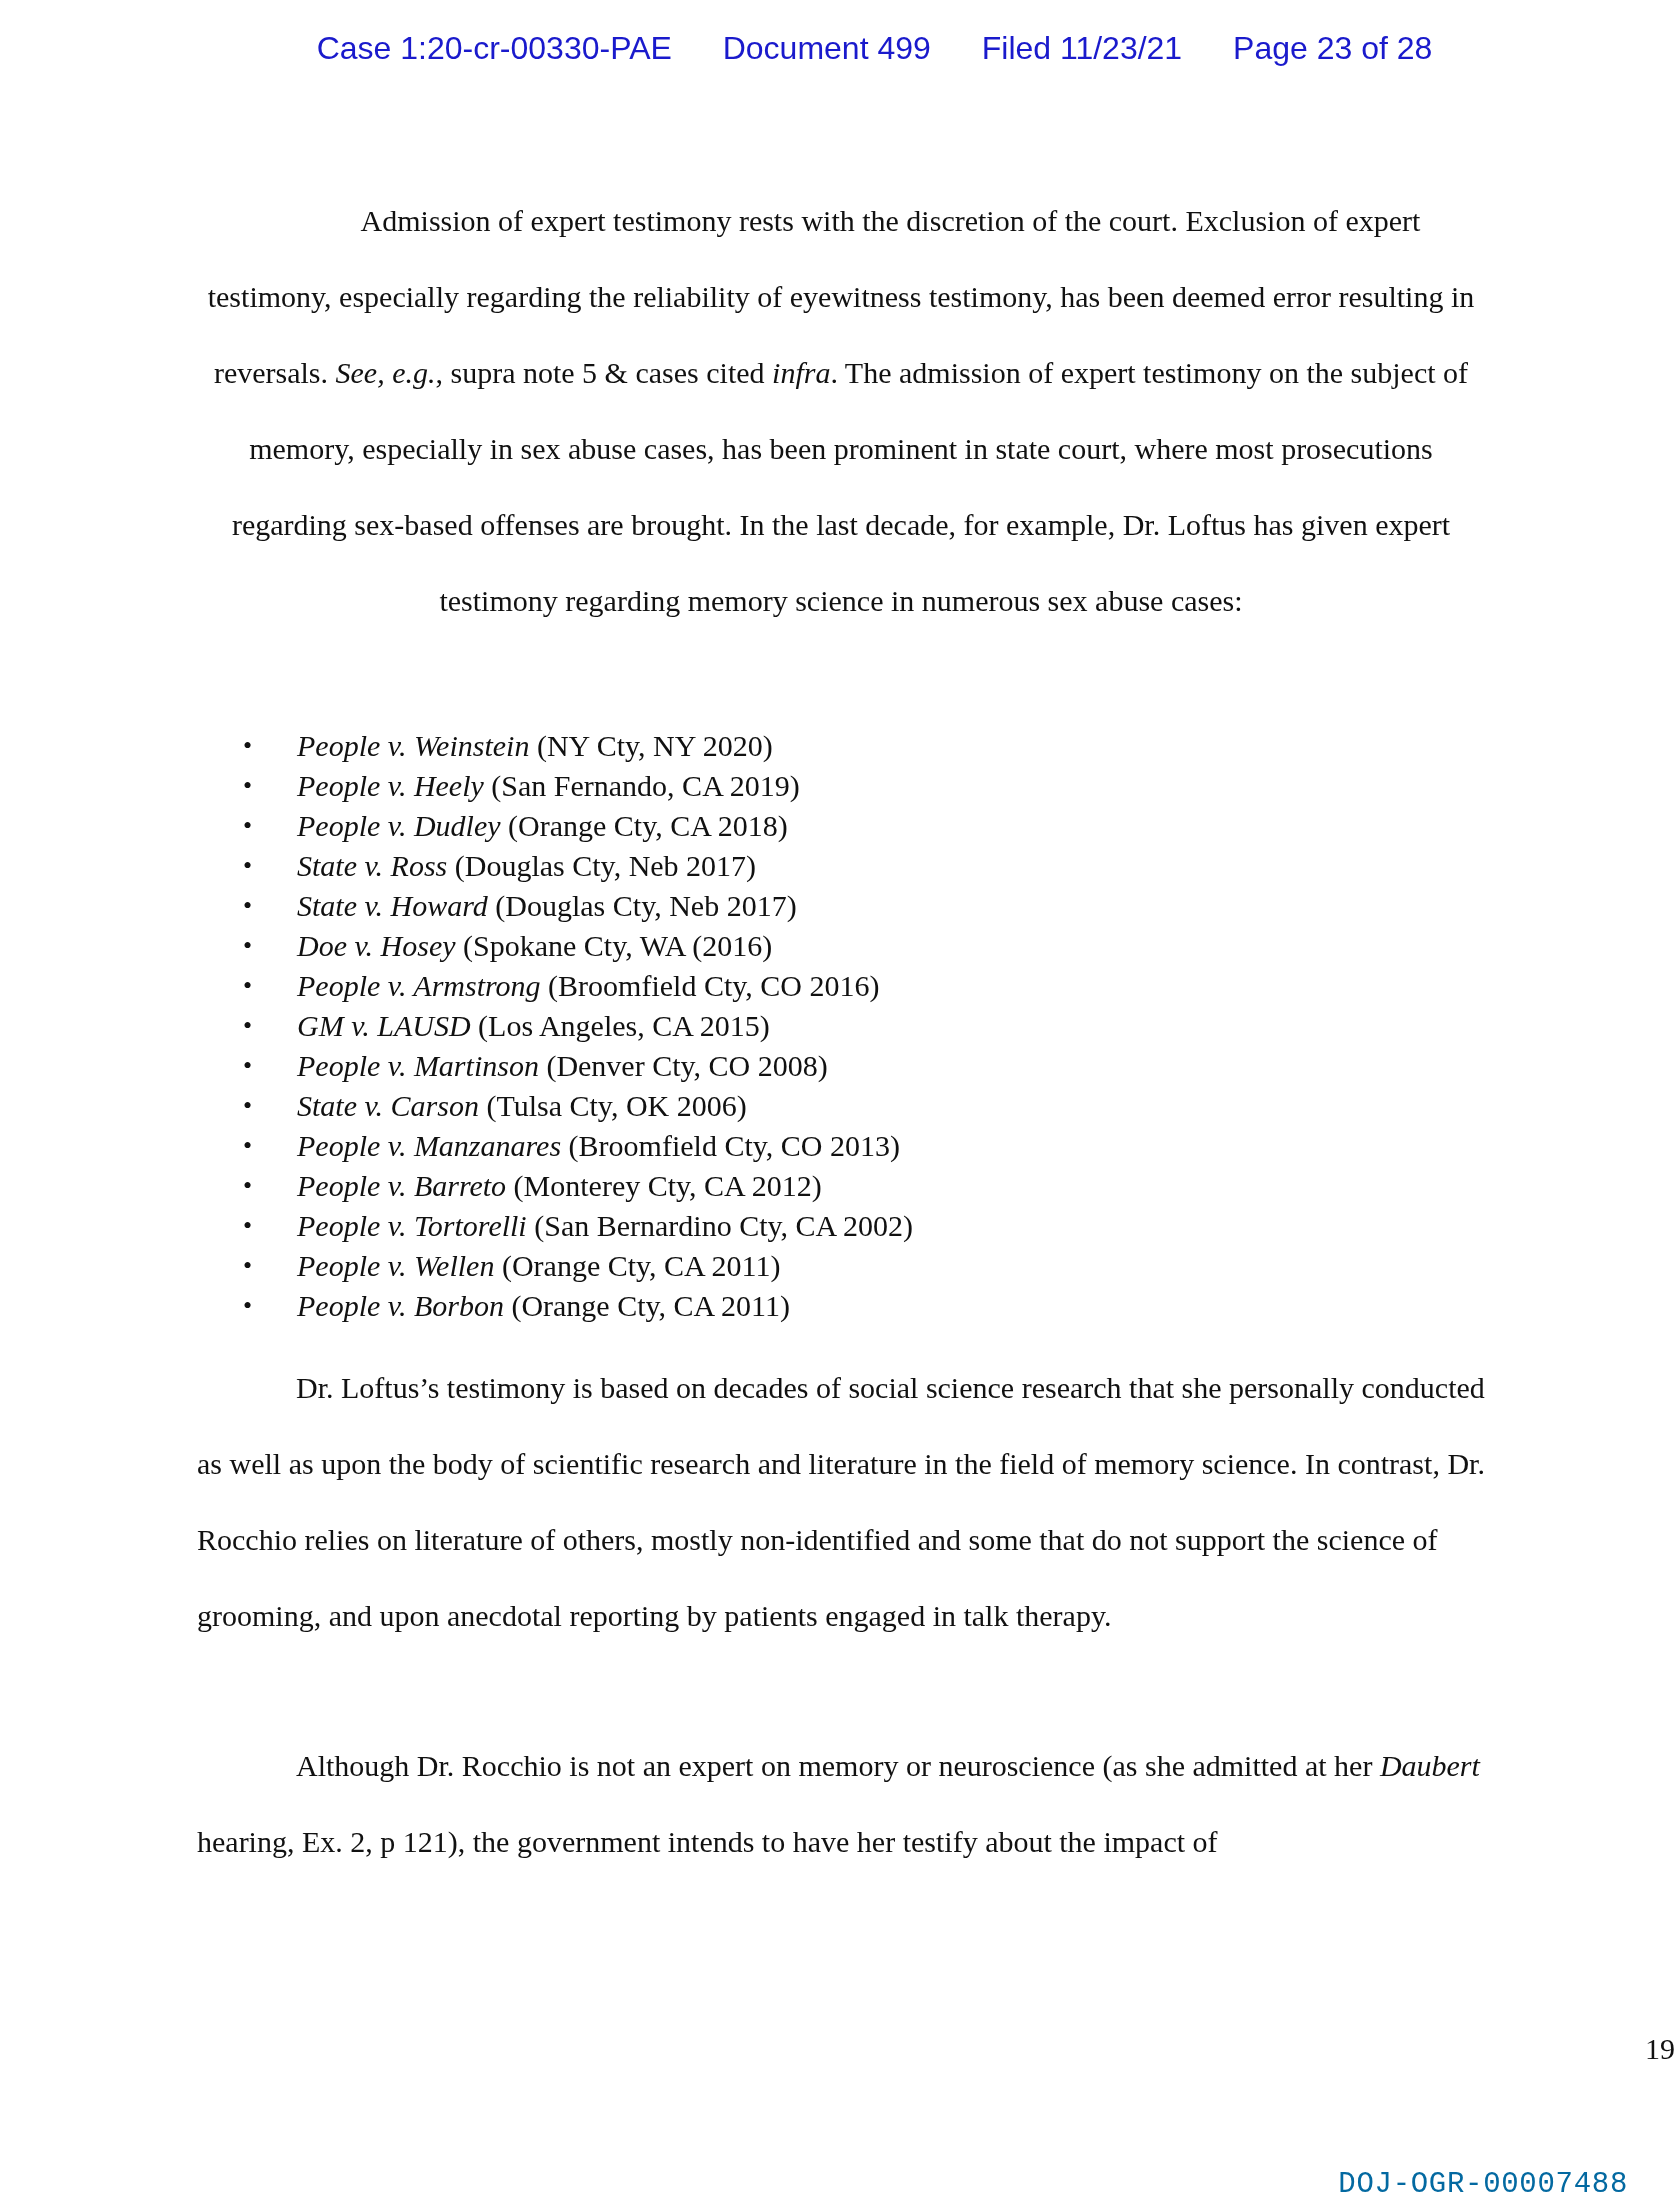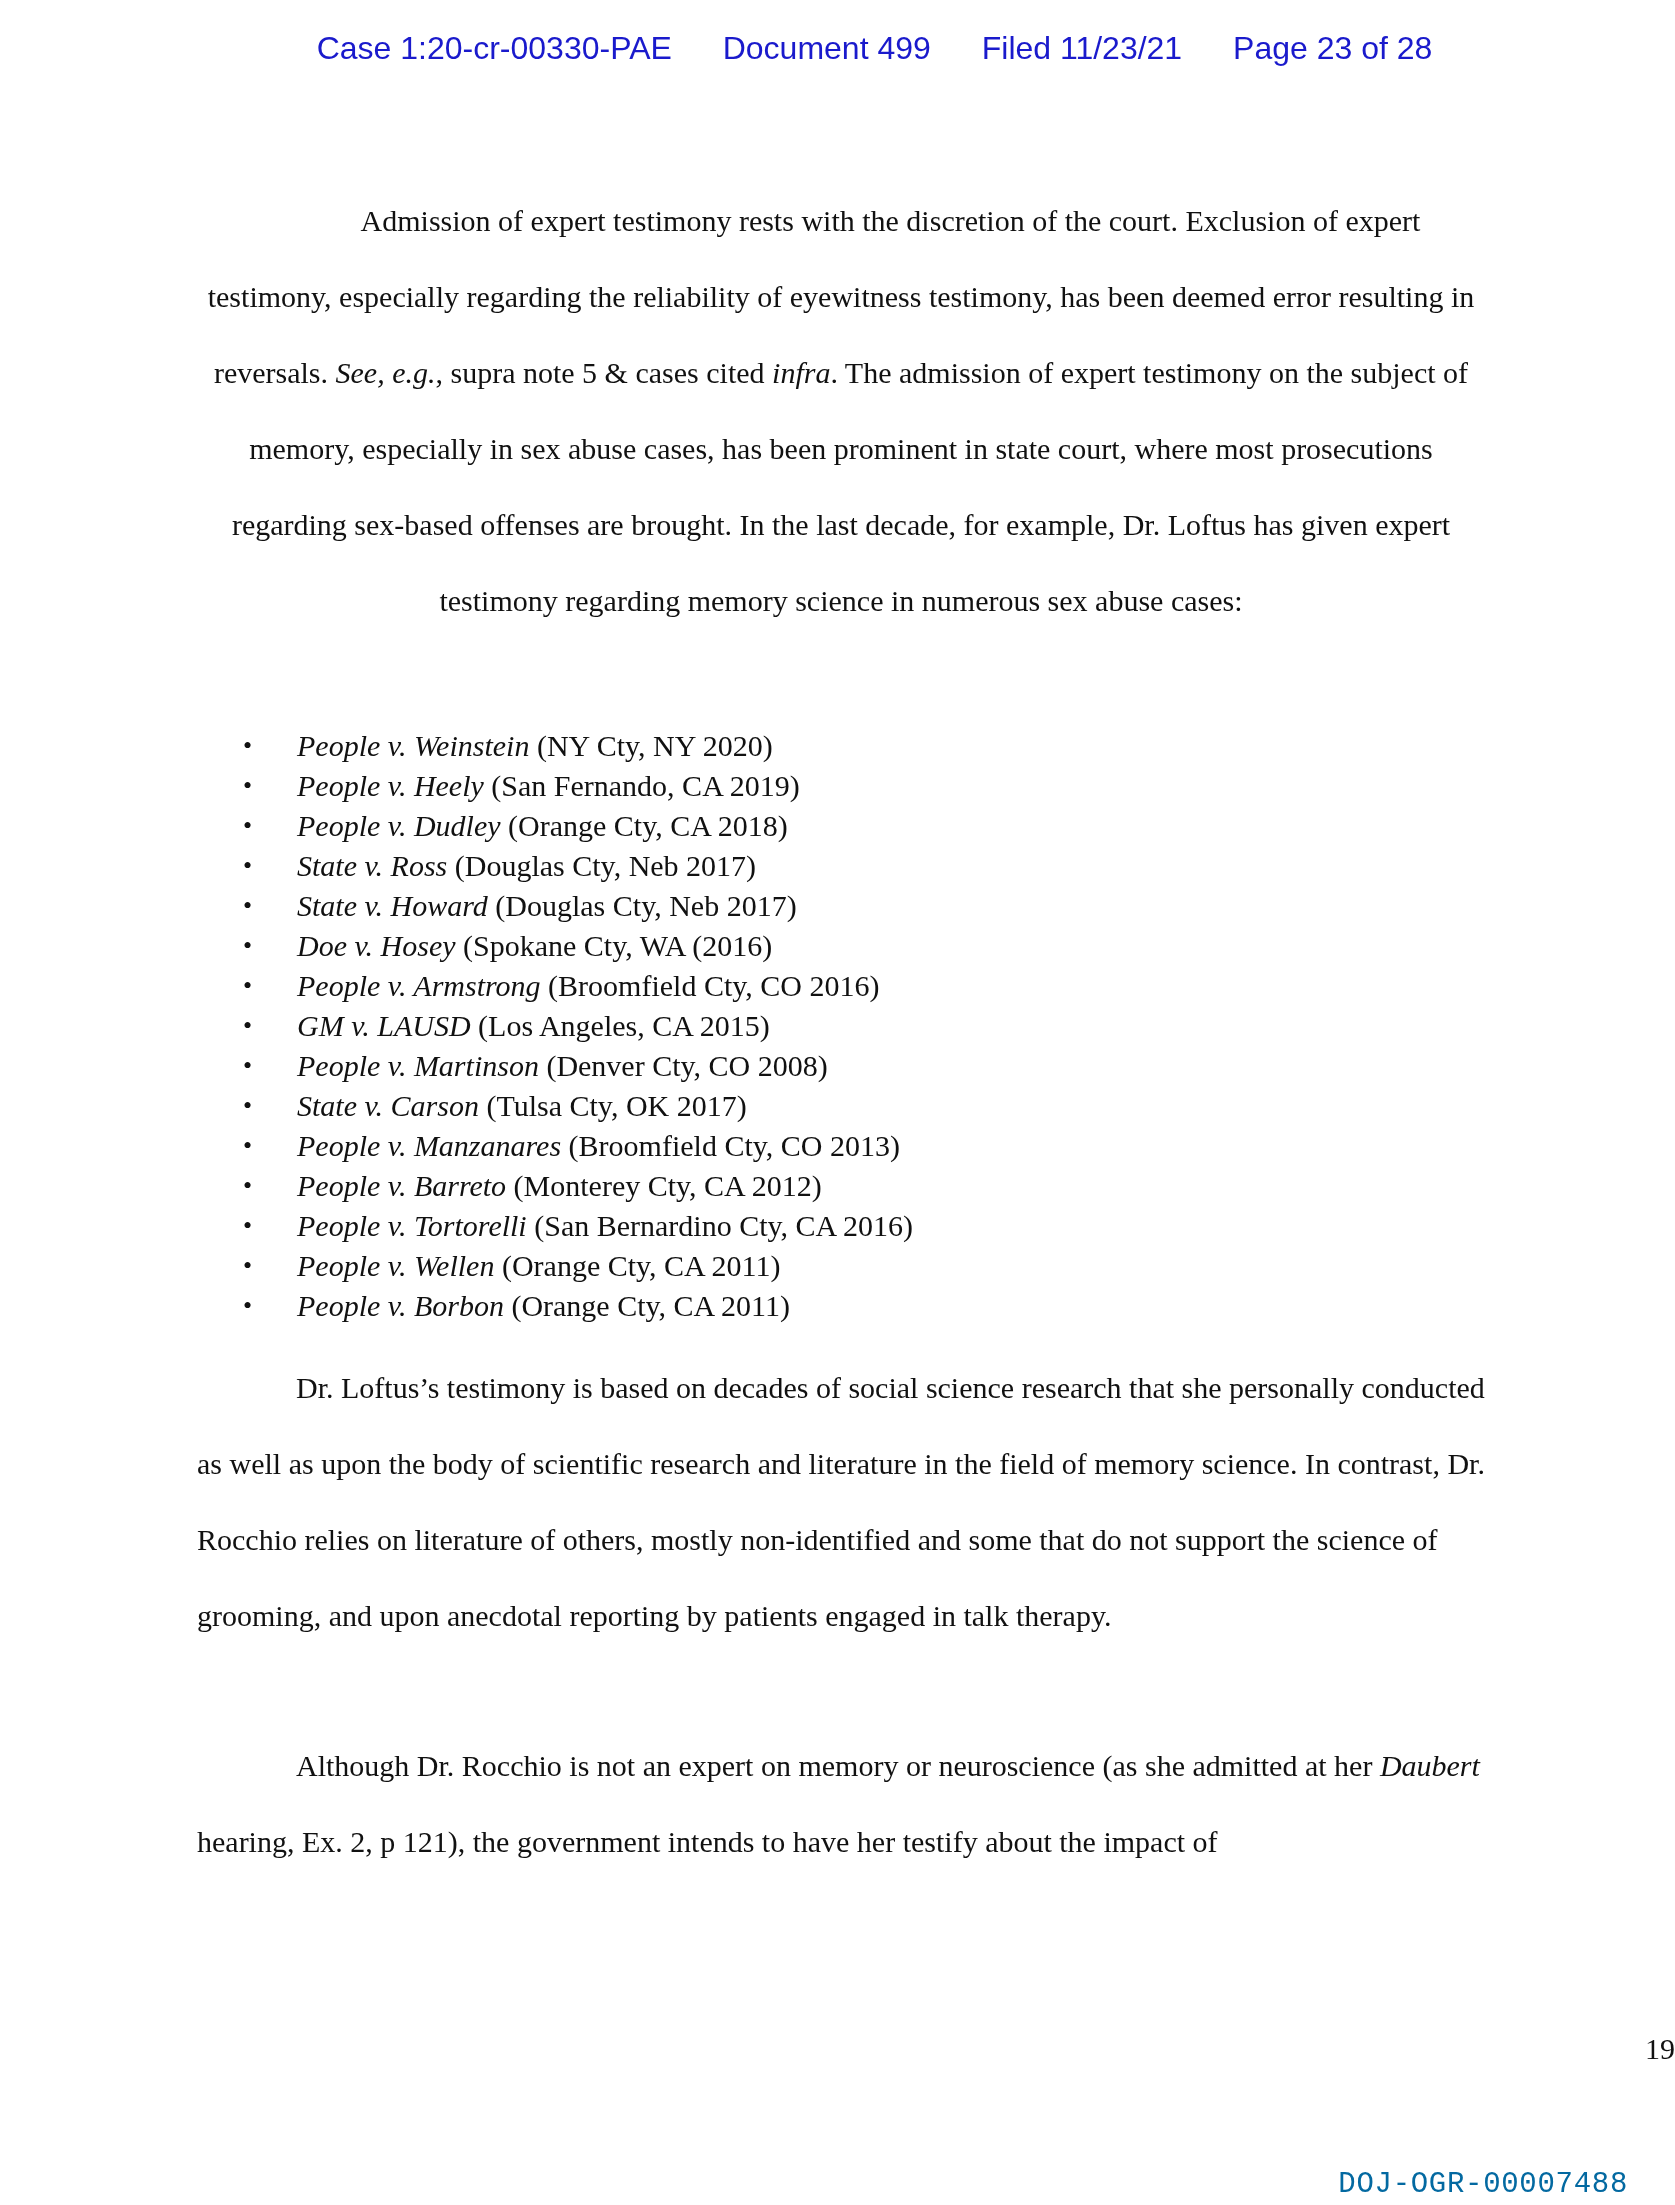--- a/index.html
+++ b/index.html
@@ -103,24 +103,24 @@
 <ul class="case-list">
   <li><span class="bullet">•</span><span class="case-name">People v. Weinstein</span><span> (NY Cty, NY 2020)</span></li>
   <li><span class="bullet">•</span><span class="case-name">People v. Heely</span><span> (San Fernando, CA 2019)</span></li>
   <li><span class="bullet">•</span><span class="case-name">People v. Dudley</span><span> (Orange Cty, CA 2018)</span></li>
   <li><span class="bullet">•</span><span class="case-name">State v. Ross</span><span> (Douglas Cty, Neb 2017)</span></li>
   <li><span class="bullet">•</span><span class="case-name">State v. Howard</span><span> (Douglas Cty, Neb 2017)</span></li>
   <li><span class="bullet">•</span><span class="case-name">Doe v. Hosey</span><span> (Spokane Cty, WA (2016)</span></li>
   <li><span class="bullet">•</span><span class="case-name">People v. Armstrong</span><span> (Broomfield Cty, CO 2016)</span></li>
   <li><span class="bullet">•</span><span class="case-name">GM v. LAUSD</span><span> (Los Angeles, CA 2015)</span></li>
   <li><span class="bullet">•</span><span class="case-name">People v. Martinson</span><span> (Denver Cty, CO 2008)</span></li>
-  <li><span class="bullet">•</span><span class="case-name">State v. Carson</span><span> (Tulsa Cty, OK 2017)</span></li>
+  <li><span class="bullet">•</span><span class="case-name">State v. Carson</span><span> (Tulsa Cty, OK 2006)</span></li>
   <li><span class="bullet">•</span><span class="case-name">People v. Manzanares</span><span> (Broomfield Cty, CO 2013)</span></li>
   <li><span class="bullet">•</span><span class="case-name">People v. Barreto</span><span> (Monterey Cty, CA 2012)</span></li>
-  <li><span class="bullet">•</span><span class="case-name">People v. Tortorelli</span><span> (San Bernardino Cty, CA 2016)</span></li>
+  <li><span class="bullet">•</span><span class="case-name">People v. Tortorelli</span><span> (San Bernardino Cty, CA 2002)</span></li>
   <li><span class="bullet">•</span><span class="case-name">People v. Wellen</span><span> (Orange Cty, CA 2011)</span></li>
   <li><span class="bullet">•</span><span class="case-name">People v. Borbon</span><span> (Orange Cty, CA 2011)</span></li>
 </ul>
 
 <div class="body-text p2">
   <p class="para">Dr. Loftus’s testimony is based on decades of social science research that she personally conducted as well as upon the body of scientific research and literature in the field of memory science. In contrast, Dr. Rocchio relies on literature of others, mostly non-identified and some that do not support the science of grooming, and upon anecdotal reporting by patients engaged in talk therapy.</p>
 </div>
 
 <div class="body-text p3">
   <p class="para"><span>Although Dr. Rocchio is not an expert on memory or neuroscience (as she admitted at her </span><i>Daubert</i><span> hearing, Ex. 2, p 121), the government intends to have her testify about the impact of</span></p>

